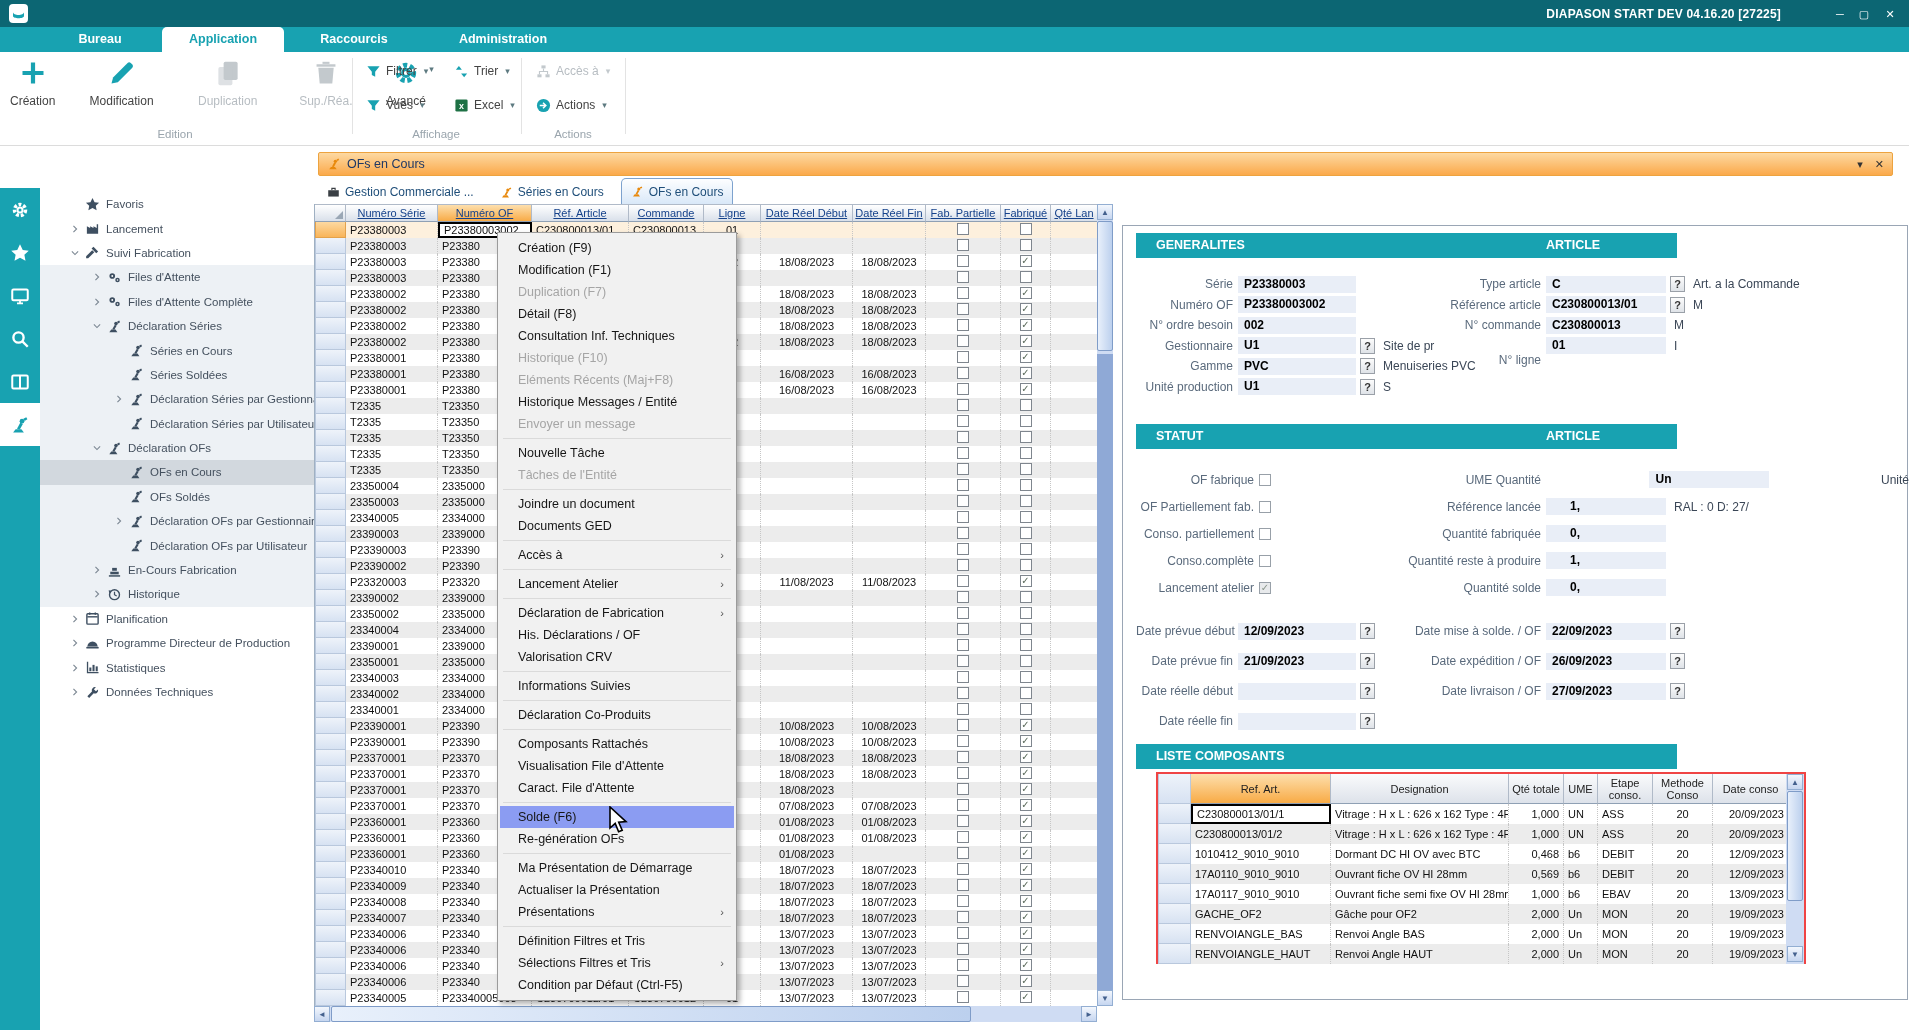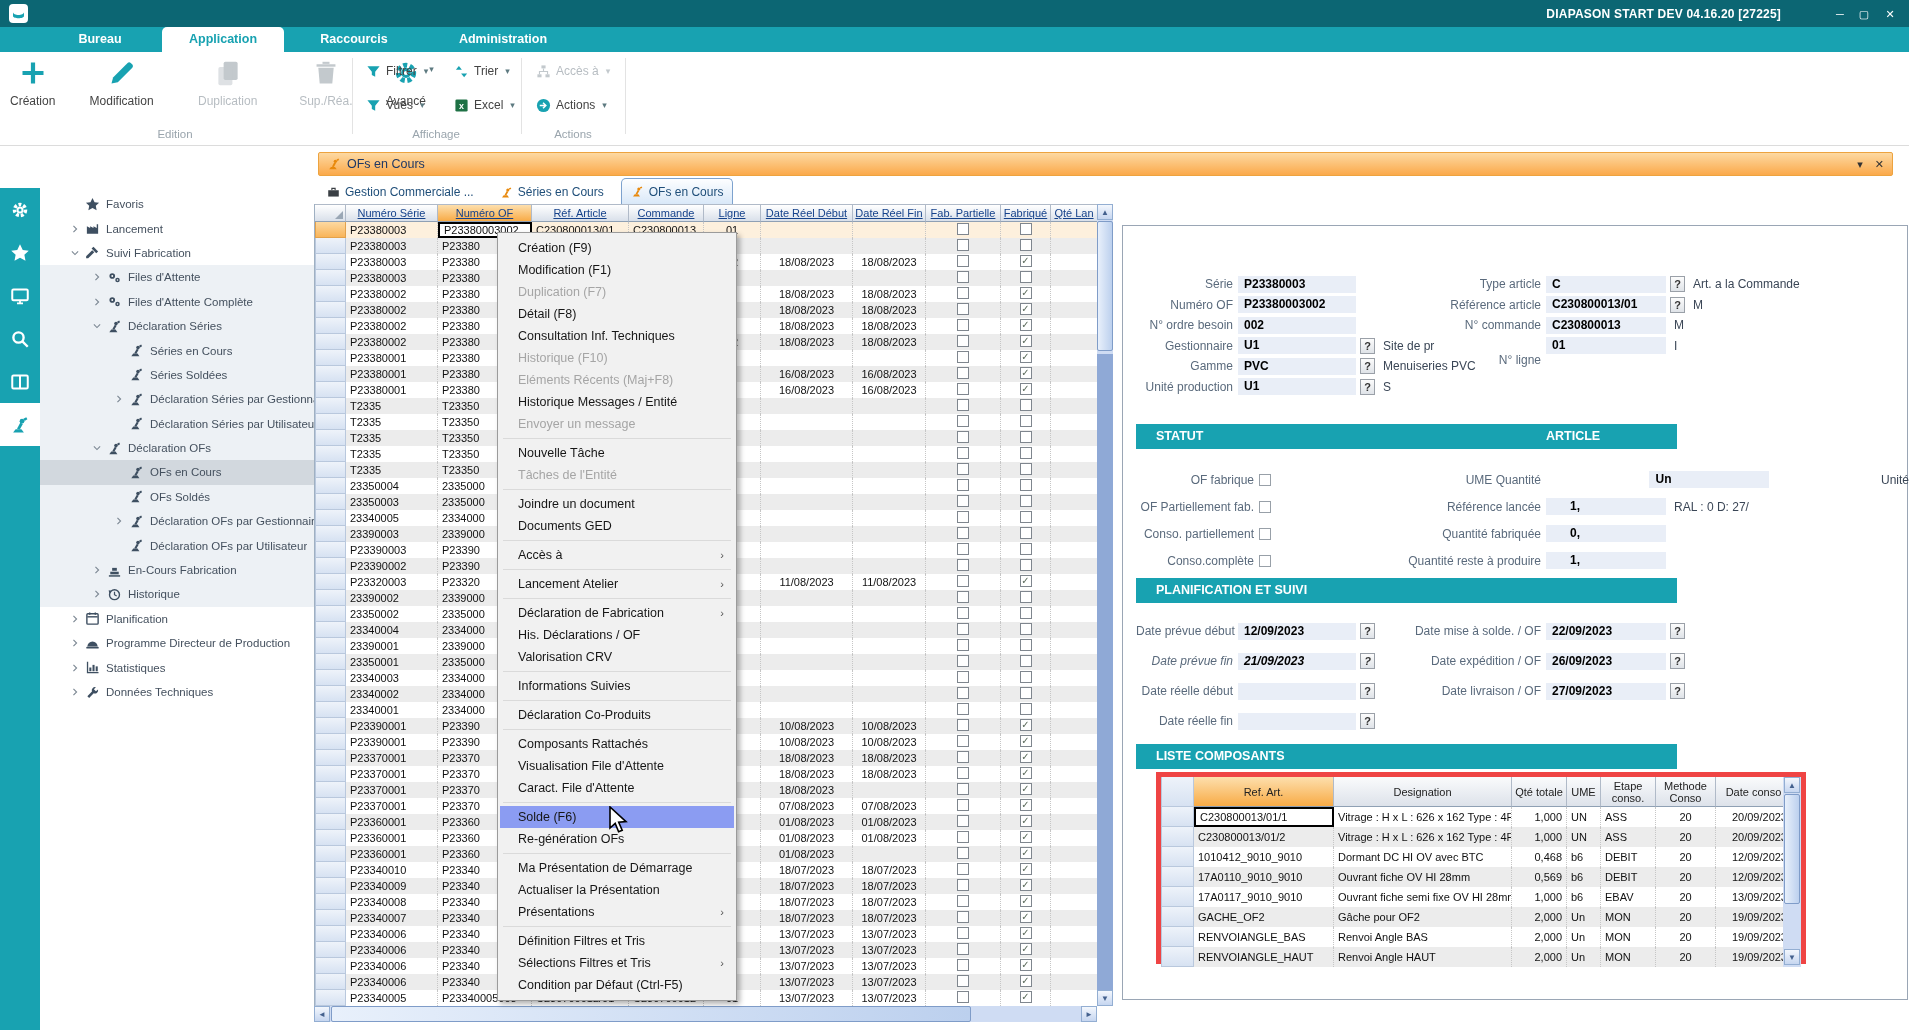--- a/index.html
+++ b/index.html
@@ -134,21 +134,21 @@
      padding:0 6px;flex:none;white-space:nowrap;overflow:hidden;}
   .fhelp{width:15px;height:16px;border:1px solid #9aa0a8;background:linear-gradient(#fcfcfc,#dfe3e8);
      font-size:11px;font-weight:bold;color:#333;text-align:center;line-height:15px;flex:none;margin-left:4px;}
   .fextra{font-size:12px;color:#3a4656;margin-left:8px;white-space:nowrap;}
   .scb{width:12px;height:12px;border:1px solid #98a0a8;background:#fff;margin-left:5px;
       font-size:10px;line-height:10px;text-align:center;color:#8a958a;}
   .scb.on{background:#e8eaec;}
   .qv{padding-left:24px;}
 
   
-  #comp{position:absolute;left:33px;top:546px;width:650px;height:192px;border:5px solid #ef4444;}
+  #comp{position:absolute;left:33px;top:546px;width:650px;height:192px;border:2px solid #ef4444;}
   .crow{display:flex;height:20px;background:#fff;}
   .crow.odd{background:#ececec;}
   .ccell{flex:none;font-size:11px;padding:0 4px;line-height:20px;white-space:nowrap;overflow:hidden;
      border-right:1px dotted #c6c6c6;color:#111;}
   .chead{display:flex;height:30px;}
   .chcell{flex:none;background:linear-gradient(#fafbfc,#dde2ea);border-right:1px solid #b0bac8;
      border-bottom:1px solid #8fa0b4;font-size:11px;color:#222;display:flex;align-items:center;
      justify-content:center;text-align:center;line-height:12px;}
   .chcell.orange{background:linear-gradient(#fddfad,#f8ab46);}
   .cgut{background:linear-gradient(#eef3fa,#d7e2f2);border:1px solid #b9c8dd;border-top:none;}
@@ -1623,20 +1623,24 @@
             <path d="M3 1.5h7l3 3v10H3z" fill="#e9dfc8" stroke="#8a7f66" stroke-width="1"></path>
           </svg>
         </span>
         <span>Généralités</span>
       </div>
       <div class="ptab">
         <span>Qui, quand ?</span>
       </div>
     </div>
   <div id="panelbox" class="abs">
+    <div class="secbar" style="top:7px">
+      <span>GENERALITES</span>
+      <span class="sec2">ARTICLE</span>
+    </div>
     <div id="gen-left" class="pcol" style="left:13px;top:48px;width:540px">
         <div class="prow" style="height: 20.5px;">
           <span class="flabel" style="width: 97px;">Série</span>
           <span class="fval" style="width: 118px; margin-left: 5px;">P23380003</span>
         </div>
         <div class="prow" style="height: 20.5px;">
           <span class="flabel" style="width: 97px;">Numéro OF</span>
           <span class="fval" style="width: 118px; margin-left: 5px;">P23380003002</span>
         </div>
         <div class="prow" style="height: 20.5px;">
@@ -1731,30 +1735,27 @@
         <div class="prow" style="height: 27px;">
           <span class="flabel" style="width: 147px;">Quantité reste à produire</span>
           <span class="fval qv" style="width: 120px; margin-left: 5px;">1,</span>
         </div>
         <div class="prow" style="height: 27px;">
           <span class="flabel" style="width: 147px;">Quantité solde</span>
           <span class="fval qv" style="width: 120px; margin-left: 5px;">0,</span>
         </div>
       </div>
 
-    <div class="secbar" style="top:352px">
-      <span>PLANIFICATION ET SUIVI</span>
-    </div>
     <div id="plan-left" class="pcol" style="left:13px;top:390px;width:258px">
         <div class="prow" style="height: 30px;">
           <span class="flabel" style="width: 97px;">Date prévue début</span>
           <span class="fval" style="width: 118px; margin-left: 5px;">12/09/2023</span>
           <span class="fhelp">?</span>
         </div>
-        <div class="prow" style="height: 30px; font-style: italic;">
+        <div class="prow" style="height: 30px;">
           <span class="flabel" style="width: 97px;">Date prévue fin</span>
           <span class="fval" style="width: 118px; margin-left: 5px;">21/09/2023</span>
           <span class="fhelp">?</span>
         </div>
         <div class="prow" style="height: 30px;">
           <span class="flabel" style="width: 97px;">Date réelle début</span>
           <span class="fval" style="width: 118px; margin-left: 5px;"></span>
           <span class="fhelp">?</span>
         </div>
         <div class="prow" style="height: 30px;">

